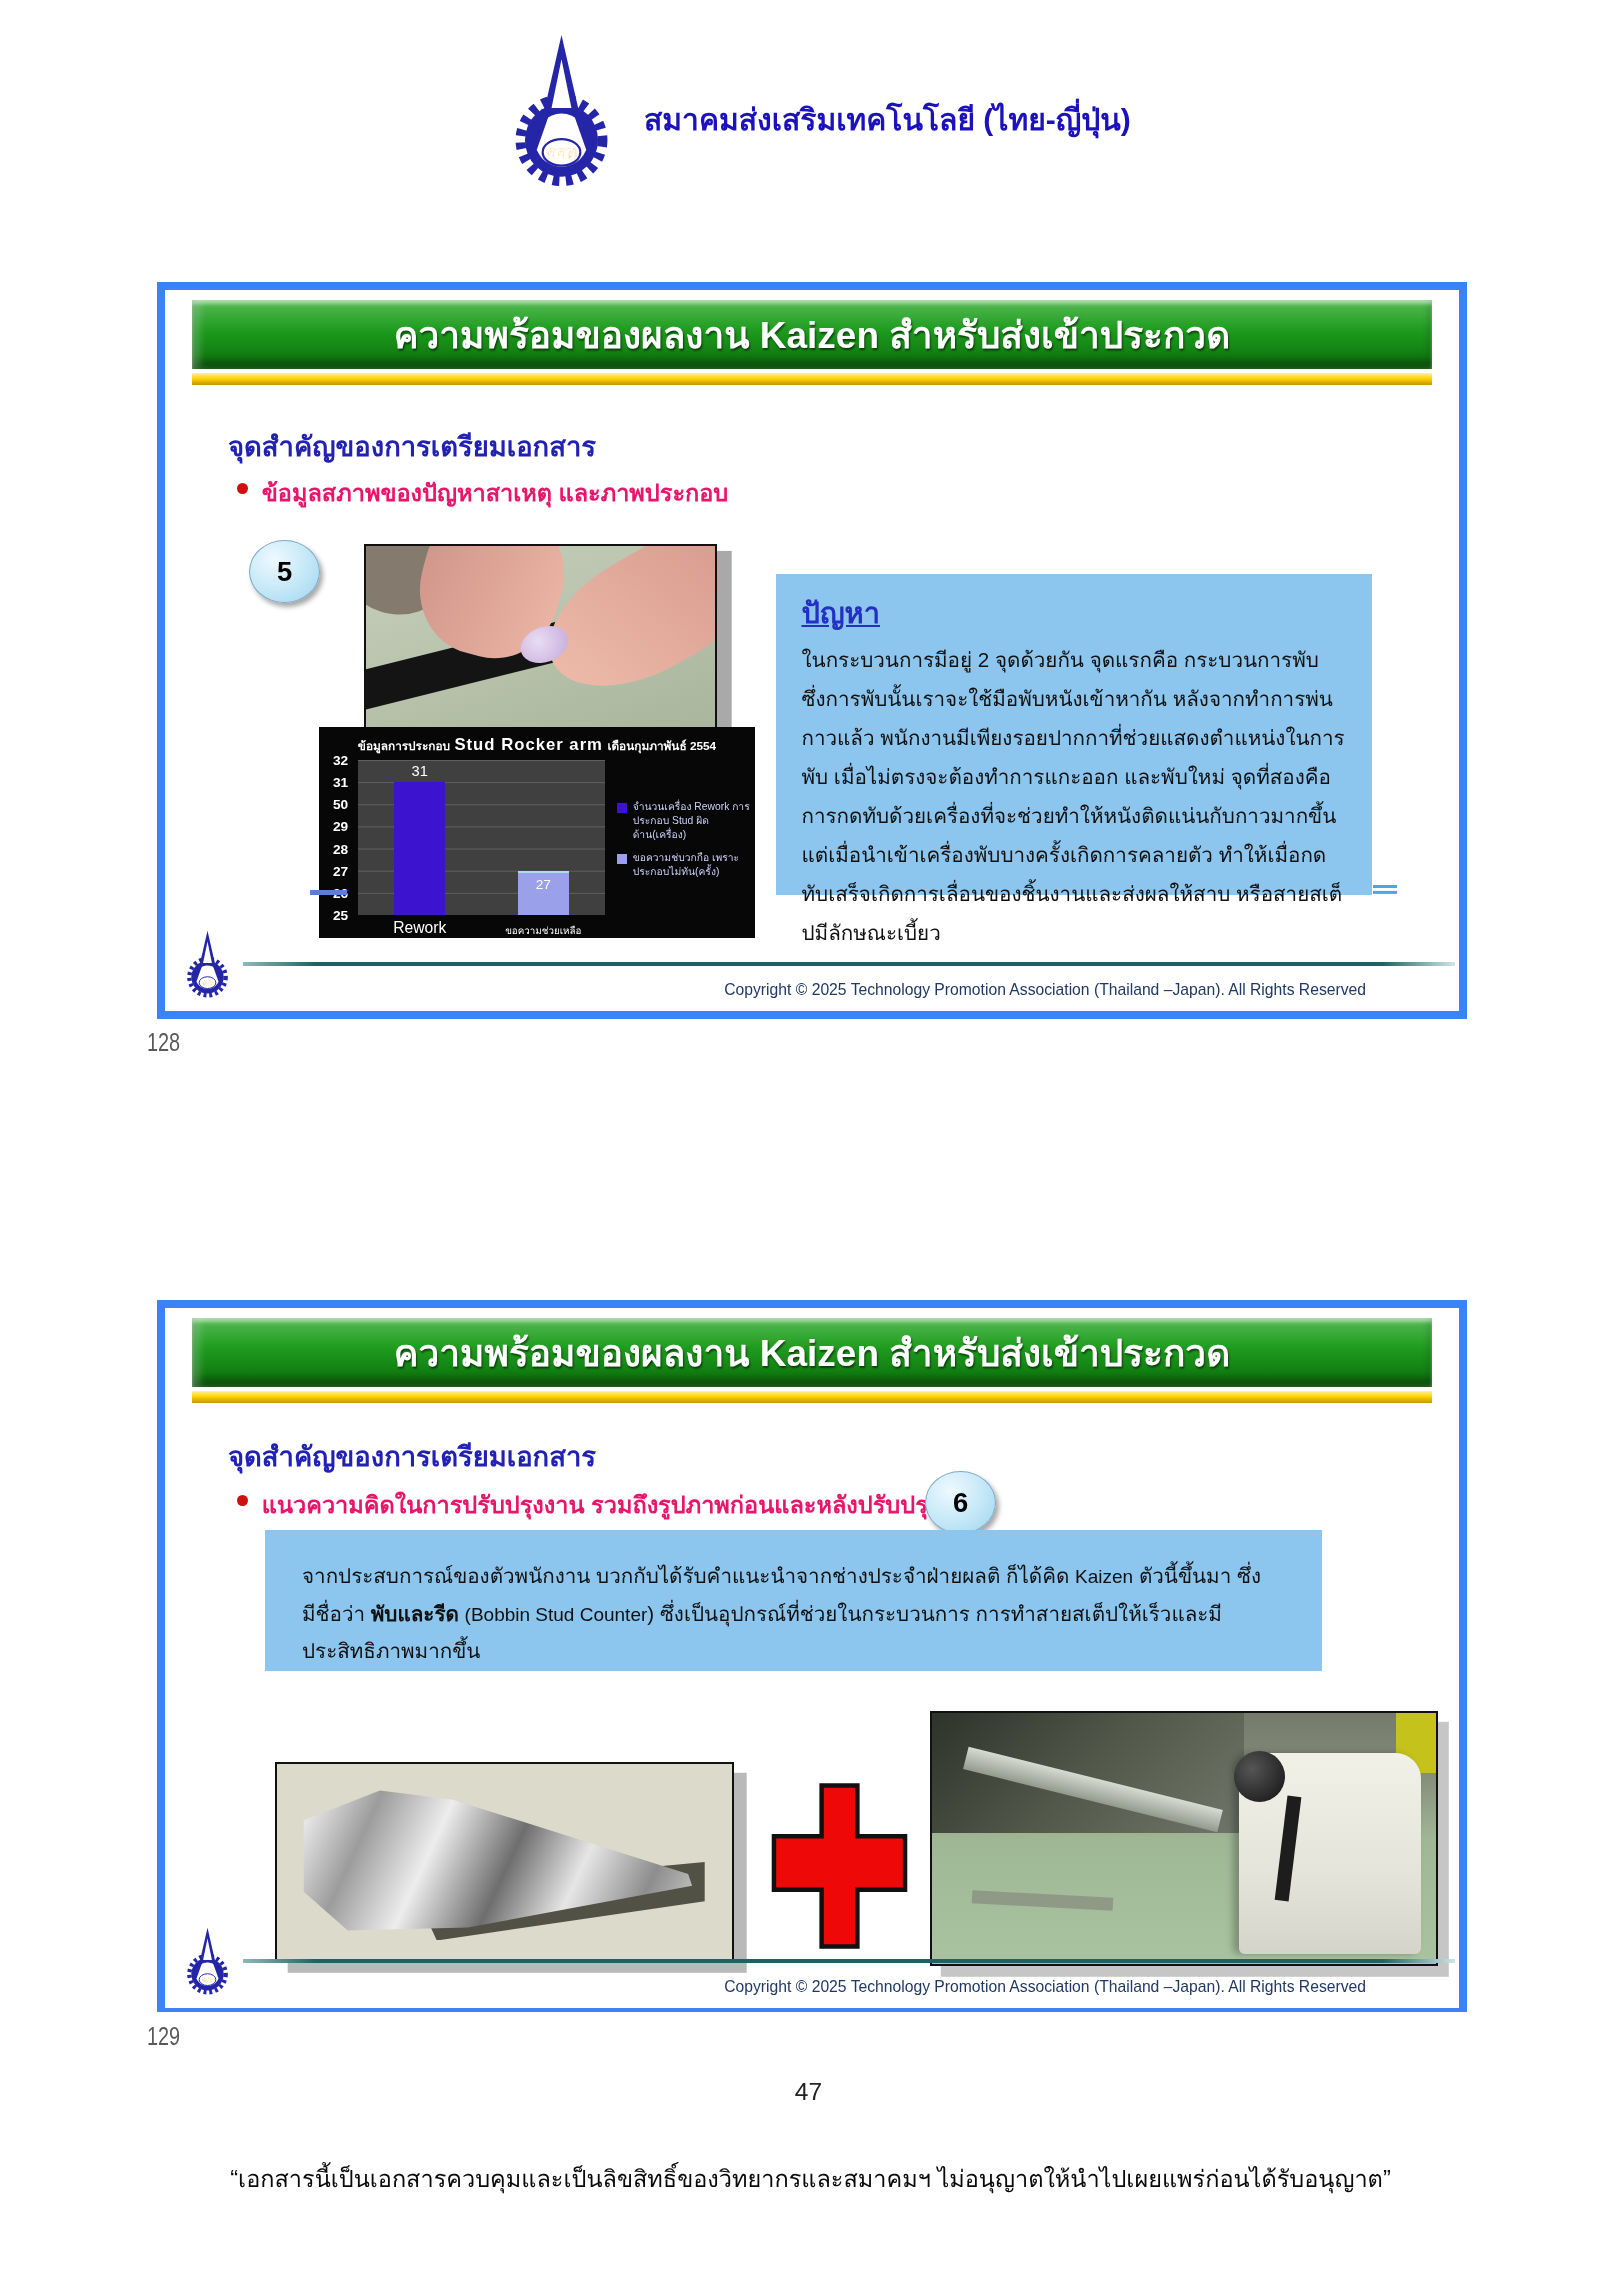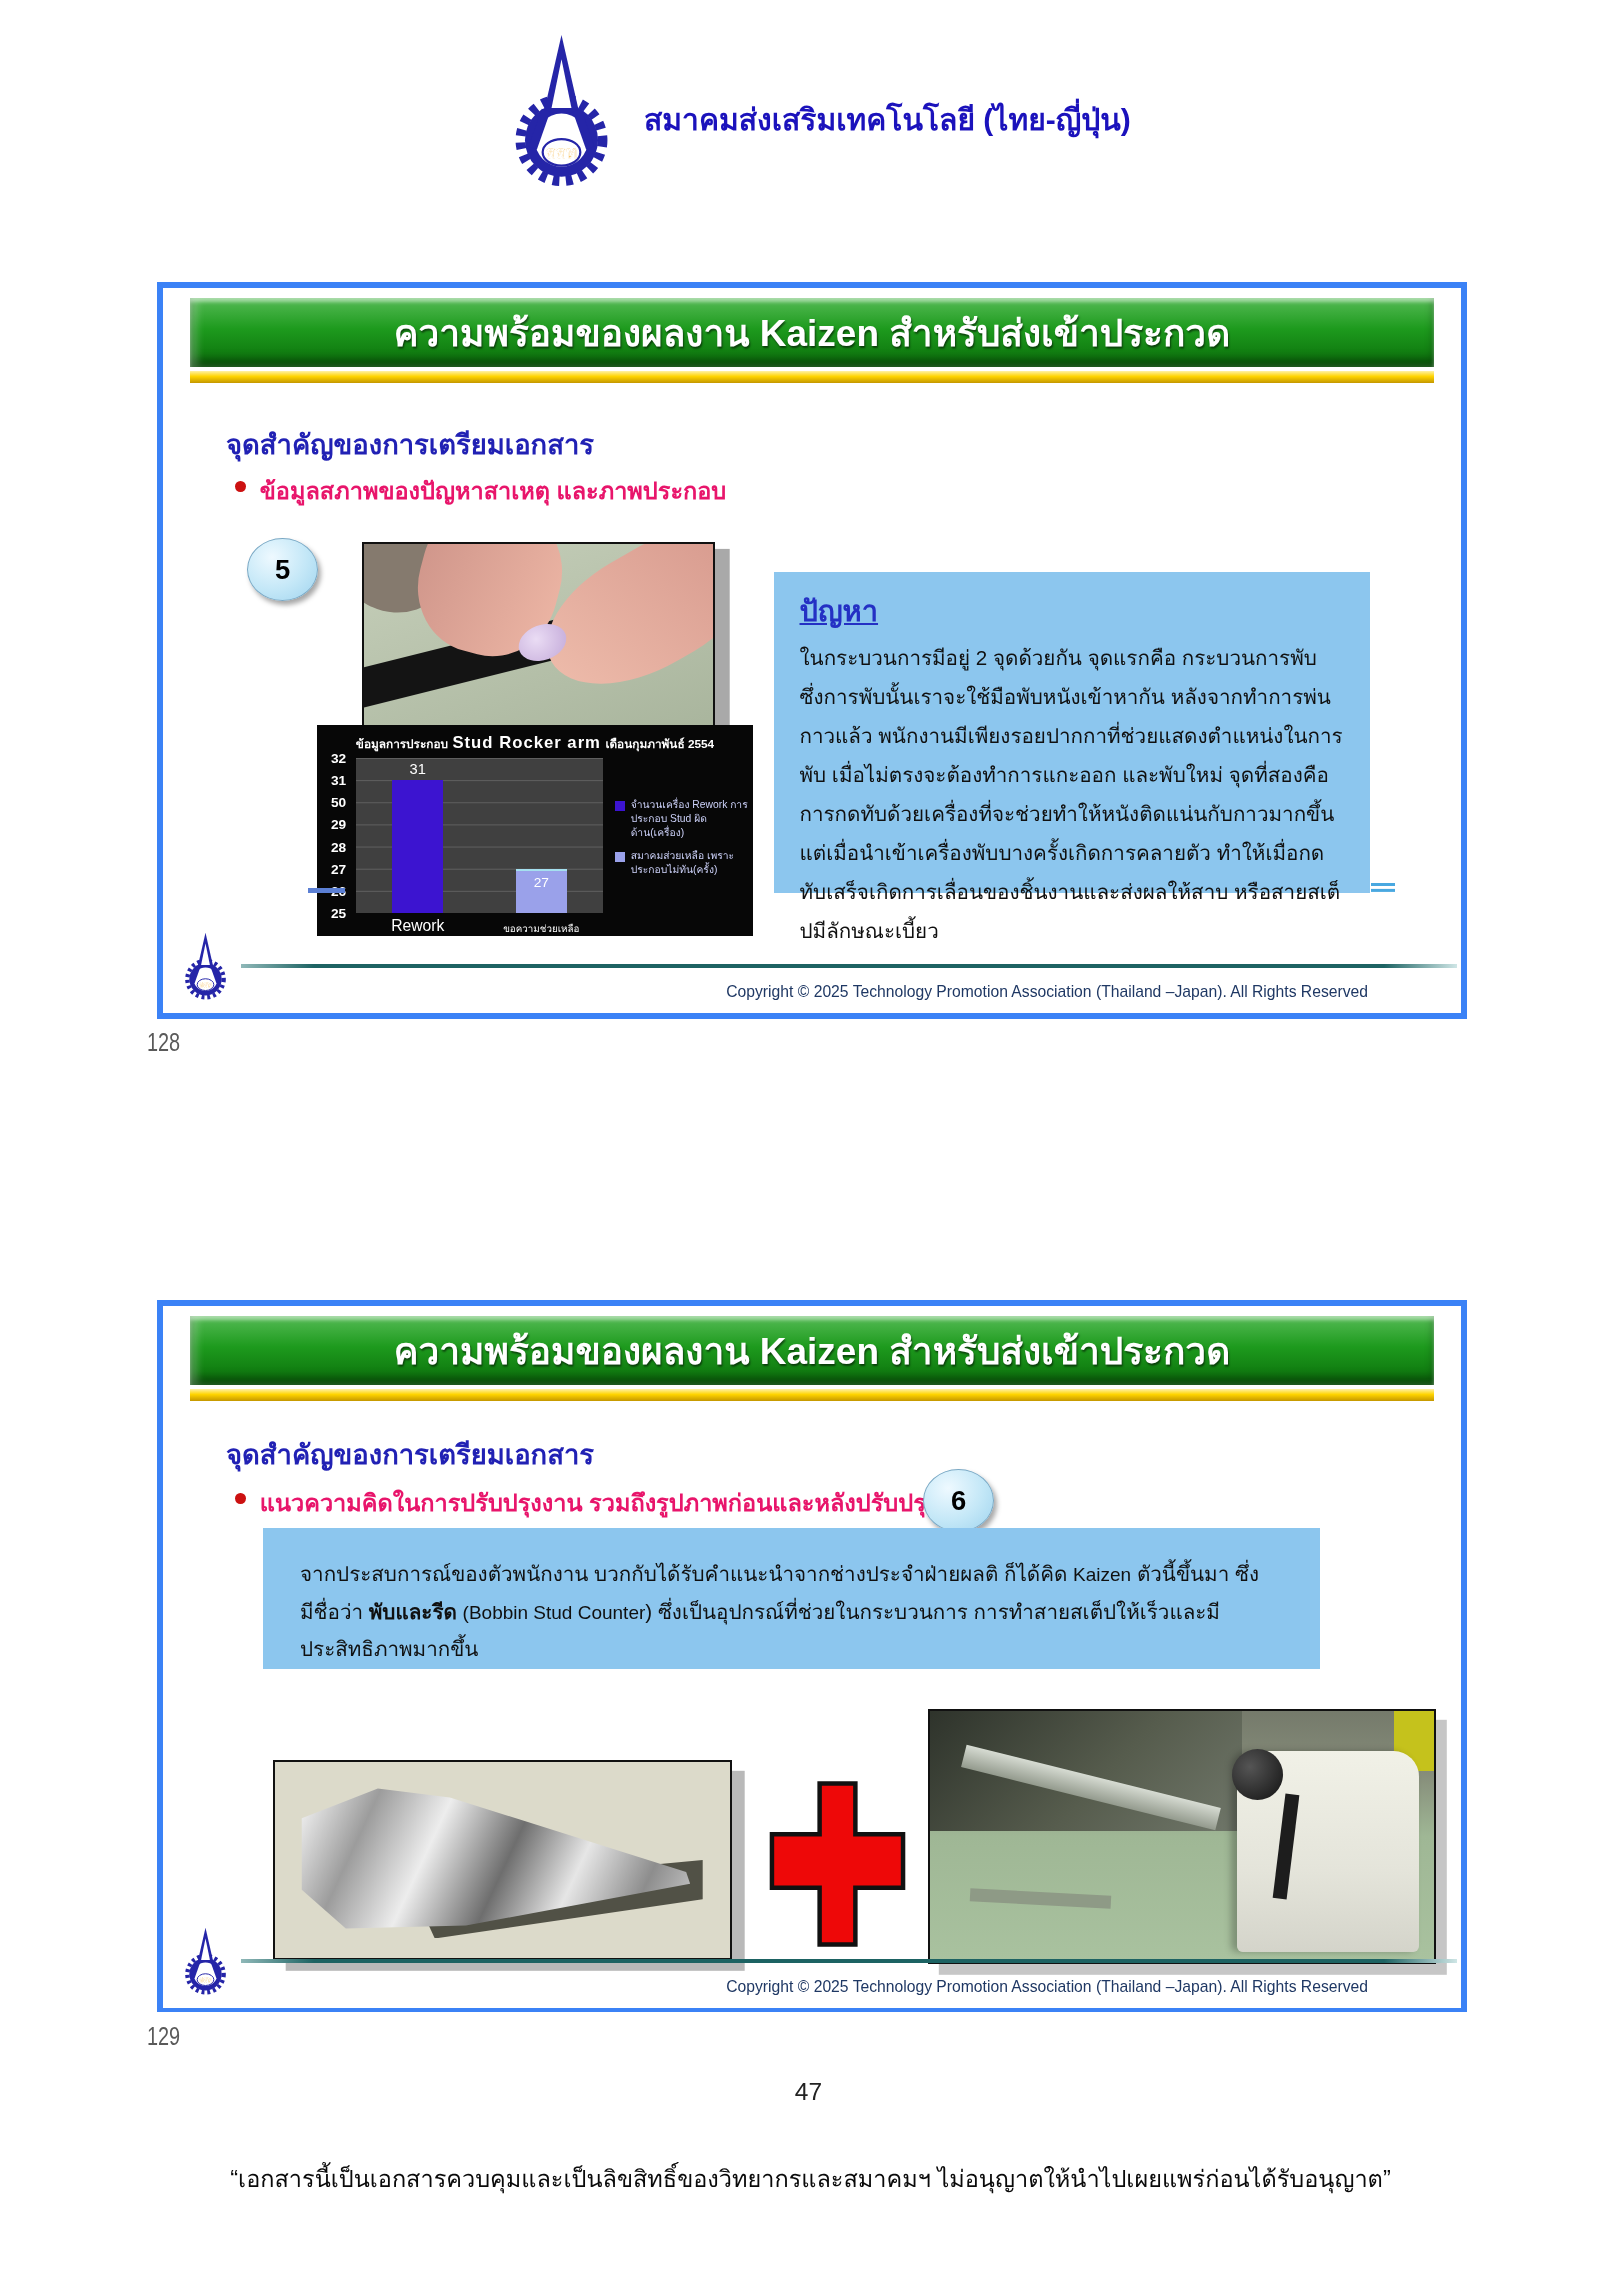--- a/index.html
+++ b/index.html
@@ -4,21 +4,21 @@
 <style>
   html,body{margin:0;padding:0;background:#ffffff;}
   .page{position:relative;width:1621px;height:2293px;background:#fff;overflow:hidden;
         font-family:"Liberation Sans","DejaVu Sans",sans-serif;}
 
   
   .header-logo{position:absolute;left:487px;top:35px;width:149px;height:155px;}
   .org-name{position:absolute;left:644px;top:96px;font-size:30px;font-weight:bold;color:#1b12bc;}
 
   
-  .slide{position:absolute;left:157px;width:1310px;background:#fff;border:6px solid #3b82f6;box-sizing:border-box;}
+  .slide{position:absolute;left:157px;width:1310px;background:#fff;border:8px solid #3b82f6;box-sizing:border-box;}
   #slide1{top:282px;height:737px;}
   #slide2{top:1300px;height:712px;border-bottom-width:4.9px;}
 
   .banner{position:absolute;left:27.4px;right:27.4px;top:9.8px;height:69px;
           background:linear-gradient(180deg,#55bb55 0%,#1d9a1d 45%,#0a6e0a 100%);
           box-shadow:inset 0 3.9px 3.9px rgba(255,255,255,.45), inset 7.8px 0 7.8px rgba(255,255,255,.22), inset 0 -7.8px 9.8px rgba(0,0,0,.38);
           display:flex;align-items:center;justify-content:center;
           color:#fff;font-size:37px;font-weight:bold;text-shadow:1px 2px 2px rgba(0,0,0,.55);}
   .goldbar{position:absolute;left:27.4px;right:27.4px;top:83px;height:11.8px;
            background:linear-gradient(180deg,#fff2a6 0%,#ffd400 45%,#c49700 100%);}
@@ -208,21 +208,21 @@
         <div class="cat-label">Rework</div>
         <div class="cat-label">ขอความช่วยเหลือ</div>
       </div>
       <div class="legend">
         <div class="legend-item">
           <span class="legend-marker" style="background: rgb(60, 20, 208);"></span>
           <span class="legend-label">จำนวนเครื่อง Rework การประกอบ Stud ผิดด้าน(เครื่อง)</span>
         </div>
         <div class="legend-item">
           <span class="legend-marker" style="background: rgb(154, 161, 234);"></span>
-          <span class="legend-label">สมาคมส่วยเหลือ เพราะประกอบไม่ทัน(ครั้ง)</span>
+          <span class="legend-label">ขอความช่บวกกือ เพราะประกอบไม่ทัน(ครั้ง)</span>
         </div>
       </div>
     </div>
 
     <div class="problem-box">
       <div class="problem-title">ปัญหา</div>
       <div class="problem-text">ในกระบวนการมีอยู่ 2 จุดด้วยกัน จุดแรกคือ กระบวนการพับ ซึ่งการพับนั้นเราจะใช้มือพับหนังเข้าหากัน หลังจากทำการพ่นกาวแล้ว พนักงานมีเพียงรอยปากกาที่ช่วยแสดงตำแหน่งในการพับ เมื่อไม่ตรงจะต้องทำการแกะออก และพับใหม่ จุดที่สองคือการกดทับด้วยเครื่องที่จะช่วยทำให้หนังติดแน่นกับกาวมากขึ้น แต่เมื่อนำเข้าเครื่องพับบางครั้งเกิดการคลายตัว ทำให้เมื่อกดทับเสร็จเกิดการเลื่อนของชิ้นงานและส่งผลให้สาบ หรือสายสเต็ปมีลักษณะเบี้ยว</div>
     </div>
 
     <div class="dash-a"></div>

